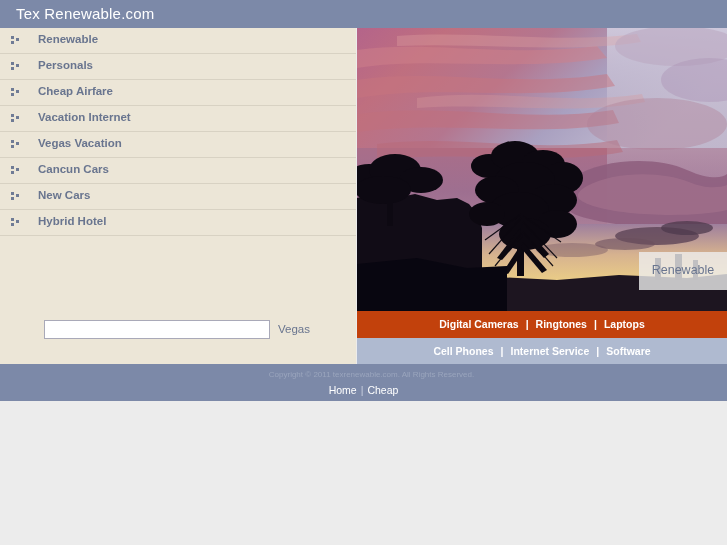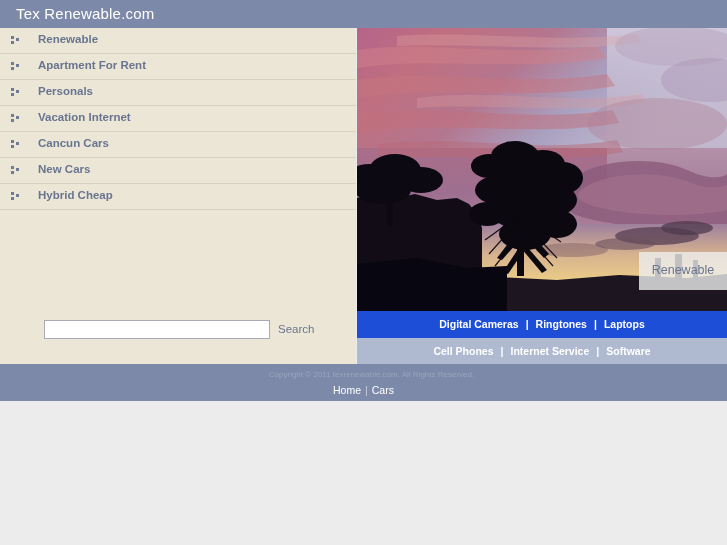--- a/index.html
+++ b/index.html
@@ -165,21 +165,21 @@
   
   .linkband {
     position: absolute;
     left: 357px;
     width: 370px;
     height: 27px;
     box-sizing: border-box;
   }
   .linkband-1 {
     top: 283px;
-    background: #1d4ed8;
+    background: #c2410c;
   }
   .linkband-2 {
     top: 310px;
     background: #afbad0;
   }
   .linkband-inner {
     position: absolute;
     left: 0; right: 0;
     top: 7px;
     text-align: center;
@@ -258,67 +258,75 @@
               <i class="b3"></i>
             </span>
             <span class="nav-label">Renewable</span>
           </div>
           <div class="nav-item">
             <span class="nav-bullet">
               <i class="b1"></i>
               <i class="b2"></i>
               <i class="b3"></i>
             </span>
-            <span class="nav-label">Apartment For Rent</span>
-          </div>
-          <div class="nav-item">
-            <span class="nav-bullet">
-              <i class="b1"></i>
-              <i class="b2"></i>
-              <i class="b3"></i>
-            </span>
             <span class="nav-label">Personals</span>
           </div>
           <div class="nav-item">
             <span class="nav-bullet">
               <i class="b1"></i>
               <i class="b2"></i>
               <i class="b3"></i>
             </span>
+            <span class="nav-label">Cheap Airfare</span>
+          </div>
+          <div class="nav-item">
+            <span class="nav-bullet">
+              <i class="b1"></i>
+              <i class="b2"></i>
+              <i class="b3"></i>
+            </span>
             <span class="nav-label">Vacation Internet</span>
           </div>
           <div class="nav-item">
             <span class="nav-bullet">
               <i class="b1"></i>
               <i class="b2"></i>
               <i class="b3"></i>
             </span>
+            <span class="nav-label">Vegas Vacation</span>
+          </div>
+          <div class="nav-item">
+            <span class="nav-bullet">
+              <i class="b1"></i>
+              <i class="b2"></i>
+              <i class="b3"></i>
+            </span>
             <span class="nav-label">Cancun Cars</span>
           </div>
           <div class="nav-item">
             <span class="nav-bullet">
               <i class="b1"></i>
               <i class="b2"></i>
               <i class="b3"></i>
             </span>
             <span class="nav-label">New Cars</span>
           </div>
           <div class="nav-item">
             <span class="nav-bullet">
               <i class="b1"></i>
               <i class="b2"></i>
               <i class="b3"></i>
             </span>
-            <span class="nav-label">Hybrid Cheap</span>
+            <span class="nav-label">Hybrid Hotel</span>
           </div>
         </div>
 
       <div class="search-row">
         <input class="search-input" type="text" placeholder="" value="" style="">
-        <div class="search-label">Search</div>
+        <div class="search-label">Vegas</div>
       </div>
     </div>
 
     <div class="hero">
       <svg width="370" height="283" viewBox="0 0 370 283" preserveAspectRatio="none">
         <defs>
           <linearGradient id="skyTop" x1="0" y1="0" x2="1" y2="0.35">
             <stop offset="0%" stop-color="#b4648a"></stop>
             <stop offset="22%" stop-color="#bf6f7f"></stop>
             <stop offset="48%" stop-color="#b4768f"></stop>
@@ -438,16 +446,16 @@
       <div class="linkband-inner"><a>Digital Cameras</a><span class="linkband-sep">|</span><a>Ringtones</a><span class="linkband-sep">|</span><a>Laptops</a></div>
     </div>
     <div class="linkband linkband-2">
       <div class="linkband-inner"><a>Cell Phones</a><span class="linkband-sep">|</span><a>Internet Service</a><span class="linkband-sep">|</span><a>Software</a></div>
     </div>
 
   </div>
 
   <div class="footer">
     <div class="footer-copy">Copyright © 2011 texrenewable.com. All Rights Reserved.</div>
-    <div class="footer-links"><a>Home</a><span class="footer-sep">|</span><a>Cars</a></div>
+    <div class="footer-links"><a>Home</a><span class="footer-sep">|</span><a>Cheap</a></div>
   </div>
 
 </div>
 
 </body></html>

